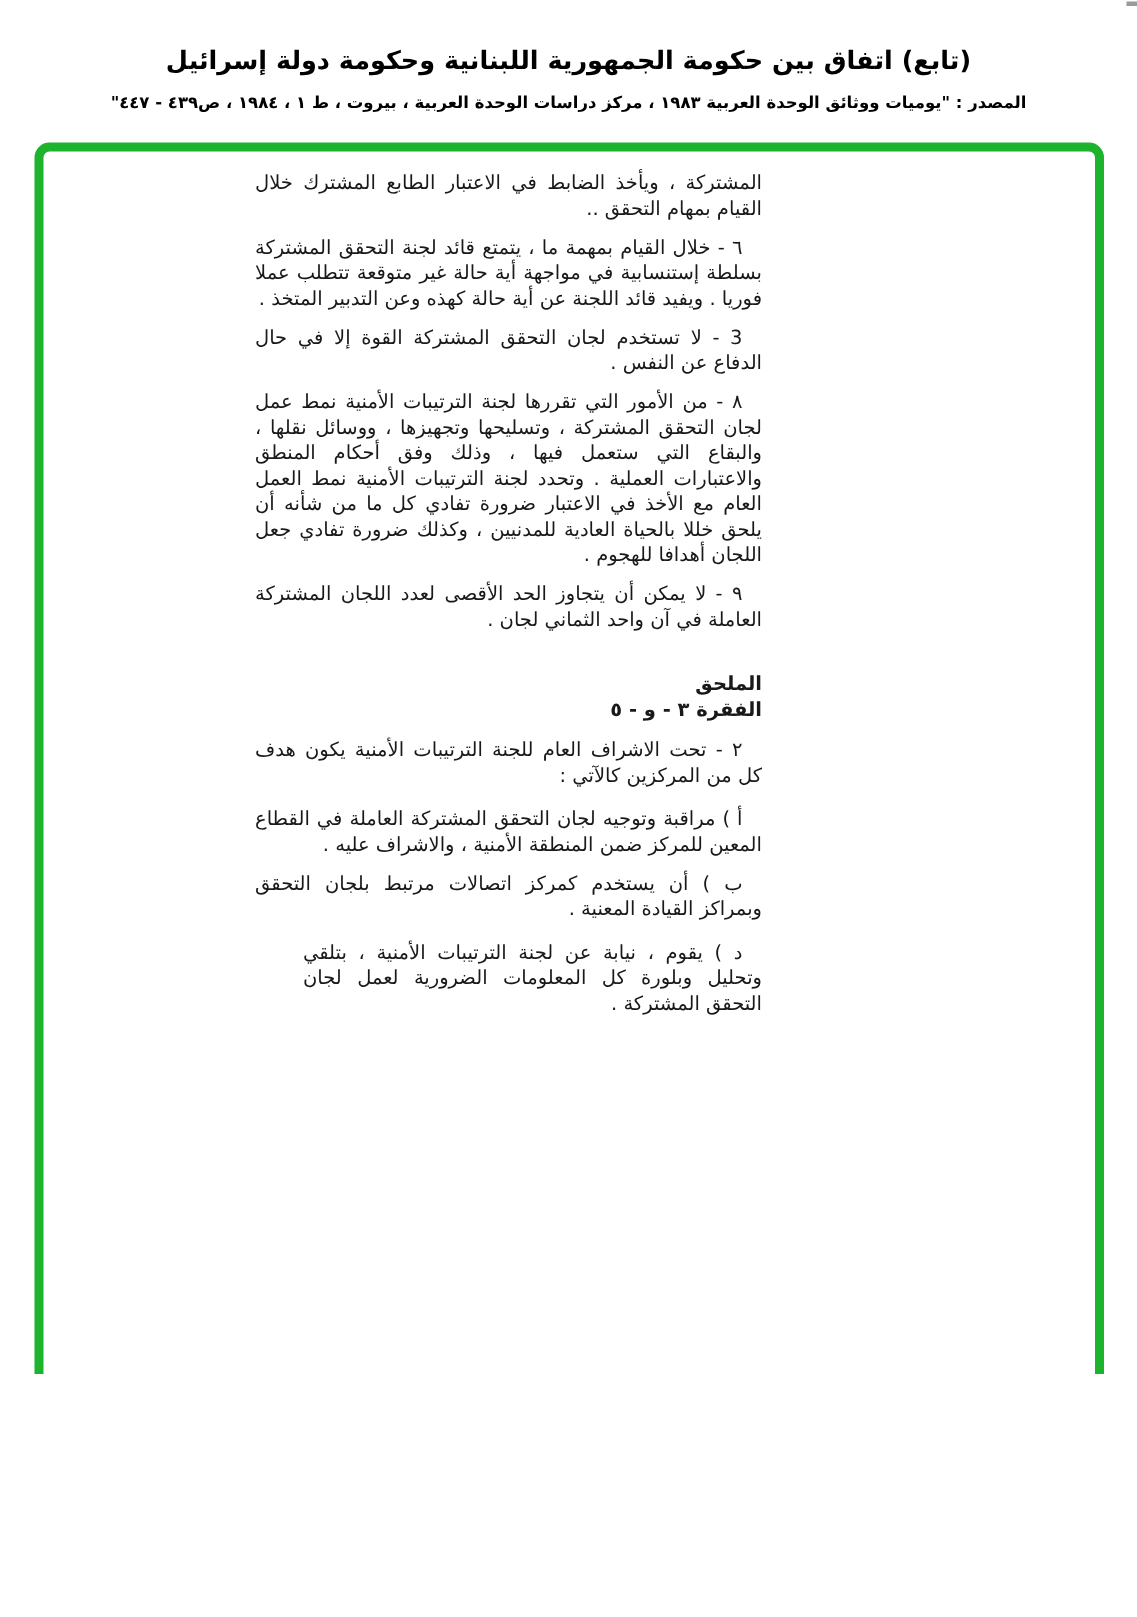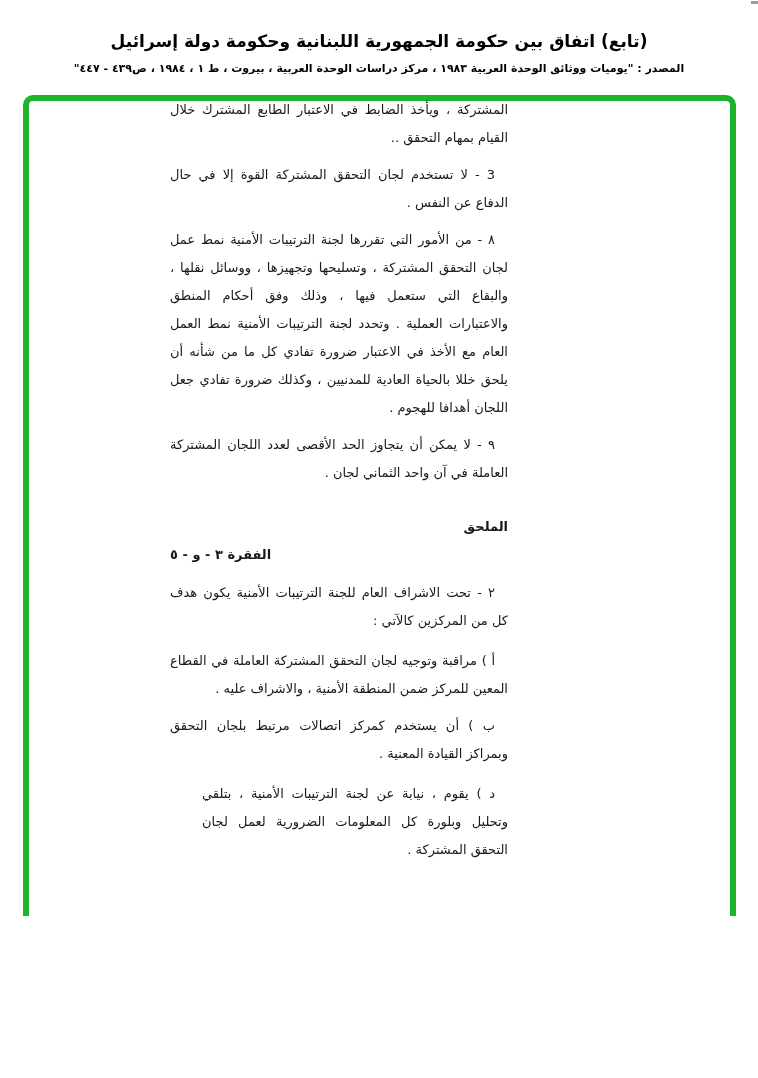--- a/index.html
+++ b/index.html
@@ -50,39 +50,39 @@
     width: 713px;
     height: 943px;
     box-sizing: border-box;
     border: 6px solid #1db32d;
     border-radius: 10px;
     background: transparent;
   }
   .text-col {
     position: absolute;
     left: 170px;
-    top: 96px;
+    top: 114px;
     width: 338px;
     direction: rtl;
     text-align: justify;
     font-size: 13px;
-    line-height: 28px;
+    line-height: 17px;
     color: #191919;
   }
   .text-col p { margin: 0 0 9px 0; }
   .text-col p.item { text-indent: 13px; }
   .text-col p.heading {
     font-weight: bold;
     margin: 26px 0 0 0;
     text-align: right;
   }
   .text-col p.subheading {
     font-weight: bold;
     margin: 0 0 10px 0;
-    text-align: left;
+    text-align: right;
   }
   .text-col p.letter-a { margin-top: 12px; }
   .text-col p.letter-b { margin-top: 4px; }
   .text-col p.letter-c { margin-top: 4px; }
   .text-col p.letter-d { margin-top: 12px; margin-left: 32px; }
   .page-num {
     position: absolute;
     top: 1016px;
     left: 0;
     width: 100%;
@@ -101,20 +101,21 @@
   <div class="corner-mark"></div>
 
   <div class="title">(تابع) اتفاق بين حكومة الجمهورية اللبنانية وحكومة دولة إسرائيل</div>
 
   <div class="source">المصدر : "يوميات ووثائق الوحدة العربية ١٩٨٣ ، مركز دراسات الوحدة العربية ، بيروت ، ط ١ ، ١٩٨٤ ، ص٤٣٩ - ٤٤٧"</div>
 
   <div class="green-box" style="border-color: rgb(29, 179, 45);"></div>
 
   <div class="text-col">
     <p class="cont">المشتركة ، ويأخذ الضابط في الاعتبار الطابع المشترك خلال القيام بمهام التحقق ..</p>
+    <p class="item">٦ - خلال القيام بمهمة ما ، يتمتع قائد لجنة التحقق المشتركة بسلطة إستنسابية في مواجهة أية حالة غير متوقعة تتطلب عملا فوريا . ويفيد قائد اللجنة عن أية حالة كهذه وعن التدبير المتخذ .</p>
     <p class="item">3 - لا تستخدم لجان التحقق المشتركة القوة إلا في حال الدفاع عن النفس .</p>
     <p class="item">٨ - من الأمور التي تقررها لجنة الترتيبات الأمنية نمط عمل لجان التحقق المشتركة ، وتسليحها وتجهيزها ، ووسائل نقلها ، والبقاع التي ستعمل فيها ، وذلك وفق أحكام المنطق والاعتبارات العملية . وتحدد لجنة الترتيبات الأمنية نمط العمل العام مع الأخذ في الاعتبار ضرورة تفادي كل ما من شأنه أن يلحق خللا بالحياة العادية للمدنيين ، وكذلك ضرورة تفادي جعل اللجان أهدافا للهجوم .</p>
     <p class="item">٩ - لا يمكن أن يتجاوز الحد الأقصى لعدد اللجان المشتركة العاملة في آن واحد الثماني لجان .</p>
     <p class="heading">الملحق</p>
     <p class="subheading">الفقرة ٣ - و - ٥</p>
     <p class="item">٢ - تحت الاشراف العام للجنة الترتيبات الأمنية يكون هدف كل من المركزين كالآتي :</p>
     <p class="item letter-a">أ ) مراقبة وتوجيه لجان التحقق المشتركة العاملة في القطاع المعين للمركز ضمن المنطقة الأمنية ، والاشراف عليه .</p>
     <p class="item letter-b">ب ) أن يستخدم كمركز اتصالات مرتبط بلجان التحقق وبمراكز القيادة المعنية .</p>
     <p class="item letter-d">د ) يقوم ، نيابة عن لجنة الترتيبات الأمنية ، بتلقي وتحليل وبلورة كل المعلومات الضرورية لعمل لجان التحقق المشتركة .</p>
   </div>

